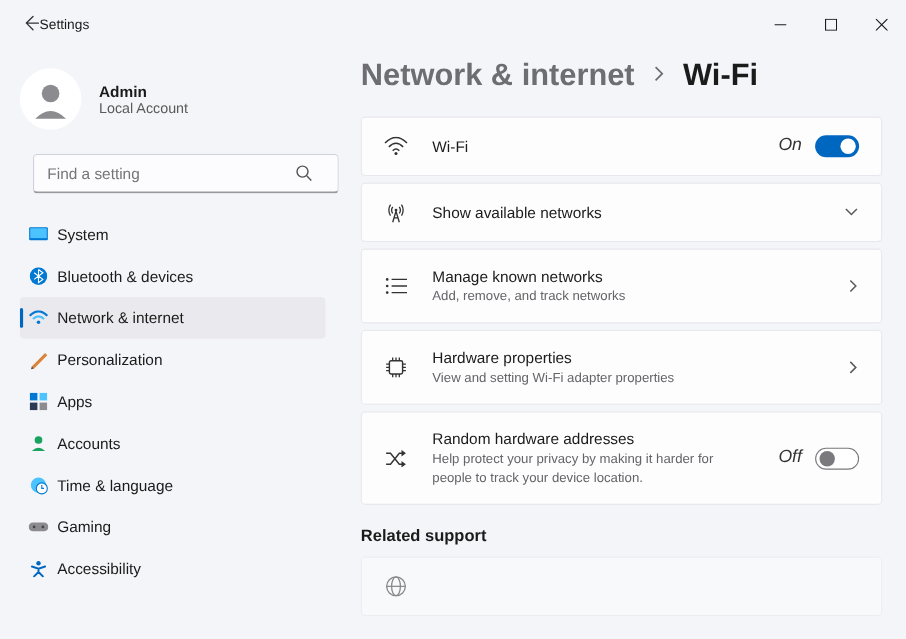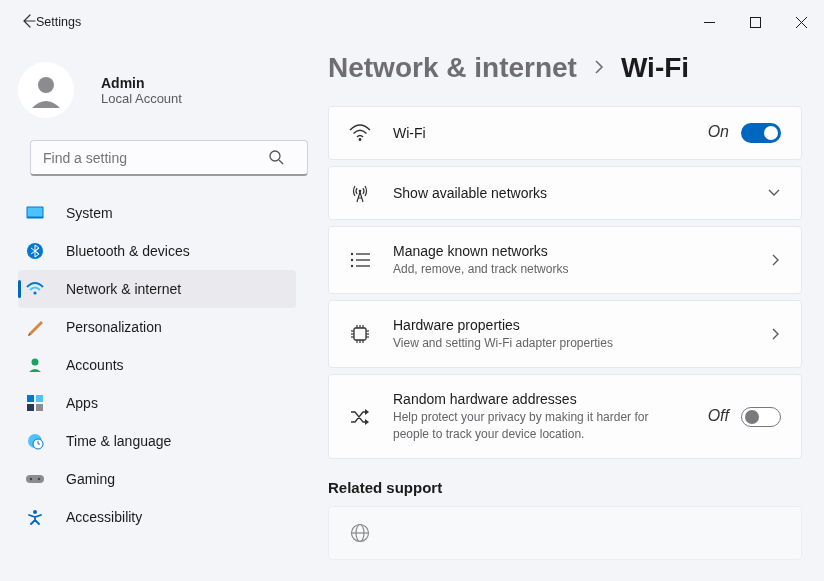--- a/index.html
+++ b/index.html
@@ -13,36 +13,36 @@
   }
   .titlebar {
     display: flex; align-items: center; justify-content: space-between;
     height: 44px; padding: 0 0 0 20px;
   }
   .tb-left { display: flex; align-items: center; }
   .tb-buttons { display: flex; }
   .tb-btn { width: 46px; height: 32px; display:flex; align-items:center; justify-content:center; }
   .content { display: flex; height: calc(581px - 44px); }
   .sidebar { width: 306px; padding: 0 10px 0 18px; display:flex; flex-direction:column; }
-  .profile { display:flex; align-items:center; gap: 27px; padding: 18px 6px 22px 0; }
+  .profile { display:flex; align-items:center; gap: 16px; padding: 18px 6px 22px 0; }
   .avatar-circle { width:56px; height:56px; border-radius:50%; background:#ffffff; display:flex; align-items:center; justify-content:center; }
   .prof-name { font-weight:600; font-size:14px; }
   .prof-sub { font-size:13px; color:#5a5a5a; }
   .search-box { position:relative; margin-bottom: 18px; }
   .search-input {
     width: 100%; height: 36px; border-radius: 4px;
     border: 1px solid #cfd2dc; background:#fcfcfe;
     padding: 0 36px 0 12px; font-size: 14px; outline:none;
     border-bottom: 2px solid #9a9a9a;
     margin-left: 12px;
   }
   .search-ic { position:absolute; right:12px; top:9px; color:#555; }
   .nav { position:relative; flex:1; overflow:hidden; }
   .nav-item {
-    display:flex; align-items:center; gap: 22px;
+    display:flex; align-items:center; gap: 8px;
     height: 38px; padding: 0 8px; border-radius:4px;
     font-size:14px; cursor:default;
     position:relative;
   }
   .nav-item.active { background:#eaeaee; }
   .nav-item.active::before {
     content:""; position:absolute; left:0; top:10px; bottom:10px; width:3px;
     background:#0067c0; border-radius:2px;
   }
   .nav-ic { width:18px; height:18px; display:flex; align-items:center; justify-content:center; }
@@ -157,37 +157,37 @@
         <span class="nav-ic">
             <svg width="18" height="18" viewBox="0 0 18 18">
               <path d="M3 15 L6 12 L15 3 L17 5 L8 14 L5 17 Z" fill="#d9853b"></path>
               <path d="M3 15 L5 17 L2 18 Z" fill="#744d2a"></path>
             </svg>
           </span>
         <span>Personalization</span>
       </div>
       <div class="nav-item">
         <span class="nav-ic">
-            <svg width="16" height="16" viewBox="0 0 16 16">
-              <circle cx="8" cy="5" r="3.5" fill="#1aa260"></circle>
-              <path d="M2 15 Q8 9 14 15 Z" fill="#1aa260"></path>
-            </svg>
-          </span>
-        <span>Accounts</span>
-      </div>
-      <div class="nav-item">
-        <span class="nav-ic">
             <svg width="16" height="16">
               <rect x="0" y="0" width="7" height="7" fill="#0078d4"></rect>
               <rect x="9" y="0" width="7" height="7" fill="#4cc2ff"></rect>
               <rect x="0" y="9" width="7" height="7" fill="#2b3a55"></rect>
               <rect x="9" y="9" width="7" height="7" fill="#8b8b90"></rect>
             </svg>
           </span>
         <span>Apps</span>
+      </div>
+      <div class="nav-item">
+        <span class="nav-ic">
+            <svg width="16" height="16" viewBox="0 0 16 16">
+              <circle cx="8" cy="5" r="3.5" fill="#1aa260"></circle>
+              <path d="M2 15 Q8 9 14 15 Z" fill="#1aa260"></path>
+            </svg>
+          </span>
+        <span>Accounts</span>
       </div>
       <div class="nav-item">
         <span class="nav-ic">
             <svg width="17" height="17" viewBox="0 0 17 17">
               <circle cx="8" cy="8" r="7" fill="#4cc2ff"></circle>
               <circle cx="11" cy="11" r="5" fill="#fff" stroke="#0078d4" stroke-width="1"></circle>
               <path d="M11 8 V11 H13" stroke="#0078d4" stroke-width="1" fill="none"></path>
             </svg>
           </span>
         <span>Time &amp; language</span>

